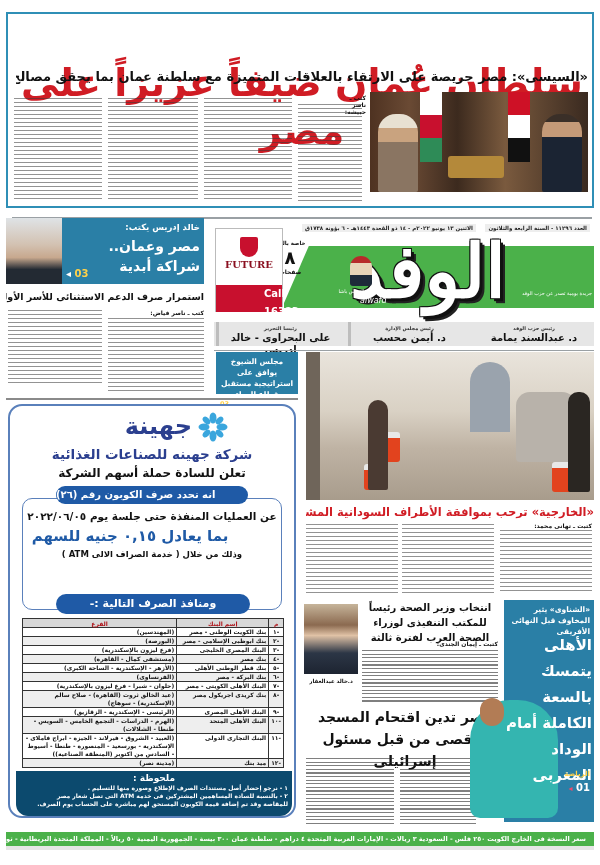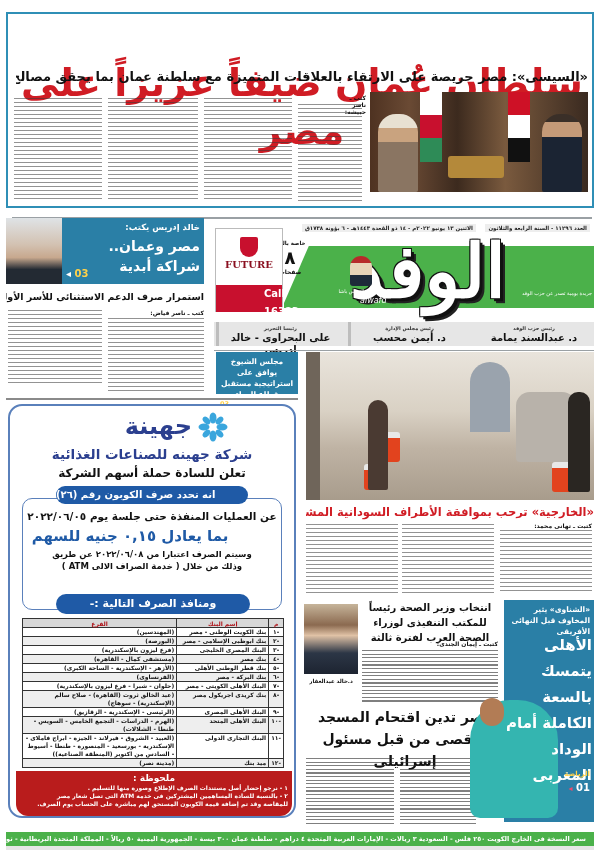--- a/index.html
+++ b/index.html
@@ -90,21 +90,21 @@
   #ad-amount { left: 0; top: 121px; width: 240px; text-align: center; font-size: 15px; font-weight: bold; color: #1f5aa6; }
   #ad-details { left: 0; top: 142px; width: 284px; text-align: center; font-size: 8.5px; font-weight: bold; line-height: 12px; }
   #ad-outlets { left: 46px; top: 188px; width: 194px; height: 20px; background: #1f5aa6; color: #fff; border-radius: 10px;
     text-align: center; font-size: 11px; font-weight: bold; line-height: 20px; }
   #bank-table { left: 12px; top: 212px; width: 262px; border-collapse: collapse; font-size: 6px; font-weight: bold; }
   #bank-table th { background: #d8d8d8; color: #b0161c; border: 1px solid #333; height: 9px; font-size: 6px; }
   #bank-table td { border: 1px solid #333; padding: 0 2px; text-align: right; vertical-align: top; line-height: 8px; }
   #bank-table td.n { width: 12px; text-align: center; }
   #bank-table td.b { width: 92px; }
   #bank-table tr.alt td { background: #eeeeee; }
-  #ad-note { left: 6px; top: 365px; width: 276px; height: 45px; background: #b91c1c; border-radius: 0 0 12px 12px; color: #fff; padding: 2px 4px; }
+  #ad-note { left: 6px; top: 365px; width: 276px; height: 45px; background: #0c4a6e; border-radius: 0 0 12px 12px; color: #fff; padding: 2px 4px; }
   #ad-note-title { text-align: center; font-size: 9px; font-weight: bold; line-height: 11px; }
   .ad-note-line { text-align: right; font-size: 6px; font-weight: bold; line-height: 8px; white-space: nowrap; overflow: hidden; }
 
   
   #sudan-photo { left: 306px; top: 352px; width: 288px; height: 148px;
     background: linear-gradient(180deg, #e9e4dc 0%, #d9d1c4 40%, #bfb3a4 65%, #a89c8c 100%); }
   .jerry { width: 22px; height: 30px; background: #e2431e; border-radius: 3px; border-top: 6px solid #e8e8e8; }
   #sudan-head { left: 306px; top: 504px; width: 288px; text-align: right; font-size: 11.5px; font-weight: bold; color: #d01c24; white-space: nowrap; overflow: hidden; line-height: 16px; }
   #sudan-byline { left: 500px; top: 522px; width: 92px; text-align: right; font-size: 6px; font-weight: bold; }
 
@@ -237,21 +237,20 @@
     </svg>
     <span class="abs" id="juhayna-word">جهينة</span>
   </div>
   <div class="abs" id="ad-company">شركة جهينه للصناعات الغذائية</div>
   <div class="abs" id="ad-announce">تعلن للسادة حملة أسهم الشركة</div>
   <div class="abs" id="ad-inner"></div>
   <div class="abs" id="ad-coupon">انه تحدد صرف الكوبون رقم (٢٦)</div>
   <div class="abs" id="ad-session">عن العمليات المنفذة حتى جلسة يوم ٢٠٢٢/٠٦/٠٥</div>
   <div class="abs" id="ad-amount">بما يعادل ٠,١٥ جنيه للسهم</div>
   <div class="abs" id="ad-details">
-    <div>وسيتم الصرف اعتبارا من ٢٠٢٢/٠٦/٠٨ عن طريق</div>
     <div>وذلك من خلال ( خدمة الصراف الالى ATM )</div>
   </div>
   <div class="abs" id="ad-outlets">ومنافذ الصرف التالية :-</div>
 
   <table class="abs" id="bank-table">
     <thead>
       <tr>
         <th>م</th>
         <th>إسم البنك</th>
         <th>الفرع</th>

